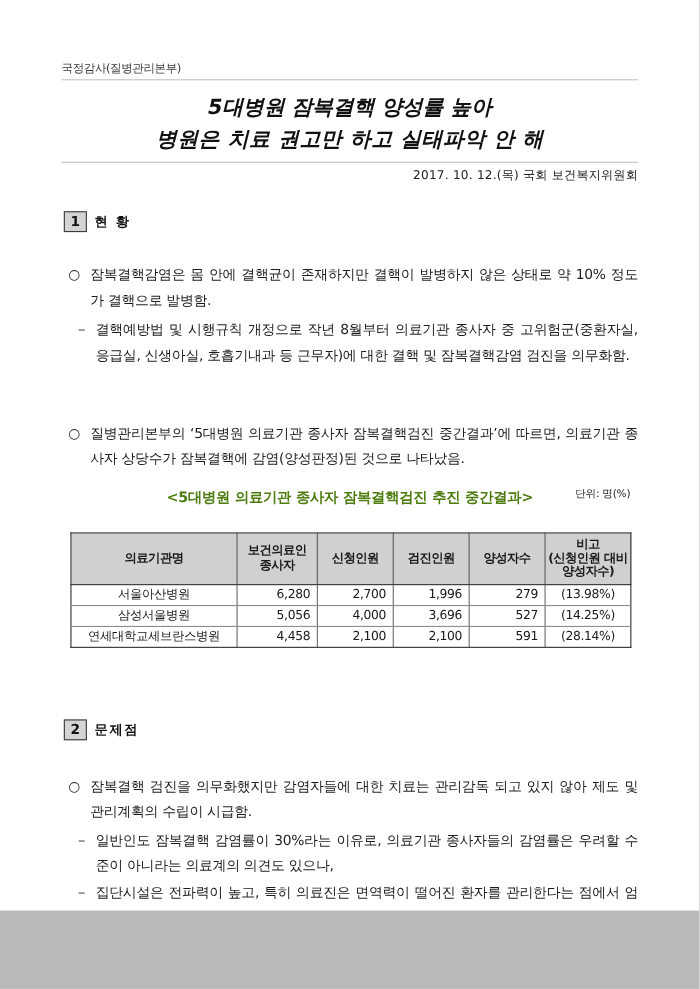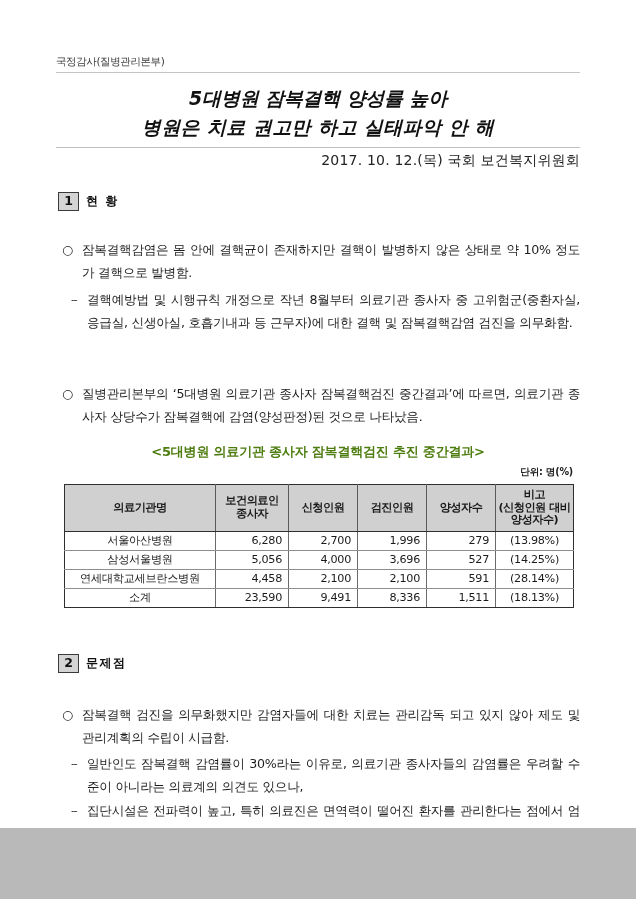--- a/index.html
+++ b/index.html
@@ -73,21 +73,21 @@
     left: 0;
     top: 147px;
     width: 100%;
   }
   .date-line {
     position: absolute;
     left: 0;
     top: 152px;
     width: 100%;
     text-align: right;
-    font-size: 14px;
+    font-size: 11px;
     letter-spacing: 0.2px;
     color: #222;
     white-space: nowrap;
   }
 
   
   .section-head {
     position: absolute;
     left: 2px;
     display: flex;
@@ -159,26 +159,25 @@
     text-align: center;
     font-size: 13px;
     font-weight: bold;
     letter-spacing: -0.2px;
     color: #4d7c0f;
     white-space: nowrap;
   }
   .table-unit {
     position: absolute;
     right: 7px;
-    top: 466px;
+    top: 443px;
     font-size: 9.6px;
     letter-spacing: -0.2px;
     color: #222;
     white-space: nowrap;
-    font-weight: bold;
   }
   .tbl-wrap {
     position: absolute;
     left: 8px;
     top: 484px;
     width: 509px;
   }
   table.data {
     border-collapse: collapse;
     width: 100%;
@@ -331,28 +330,20 @@
           <td class="c-note">(14.25%)</td>
         </tr>
         <tr>
           <td class="c-name">연세대학교세브란스병원</td>
           <td class="c-num">4,458</td>
           <td class="c-num">2,100</td>
           <td class="c-num">2,100</td>
           <td class="c-num">591</td>
           <td class="c-note">(28.14%)</td>
         </tr>
-        <tr>
-          <td class="c-name">소계</td>
-          <td class="c-num">23,590</td>
-          <td class="c-num">9,491</td>
-          <td class="c-num">8,336</td>
-          <td class="c-num">1,511</td>
-          <td class="c-note">(18.13%)</td>
-        </tr>
       </tbody>
     </table>
   </div>
 
   <div class="section-head s2">
     <span class="section-num">2</span>
     <span class="section-title">문제점</span>
   </div>
 
   <div class="para circle p4">

